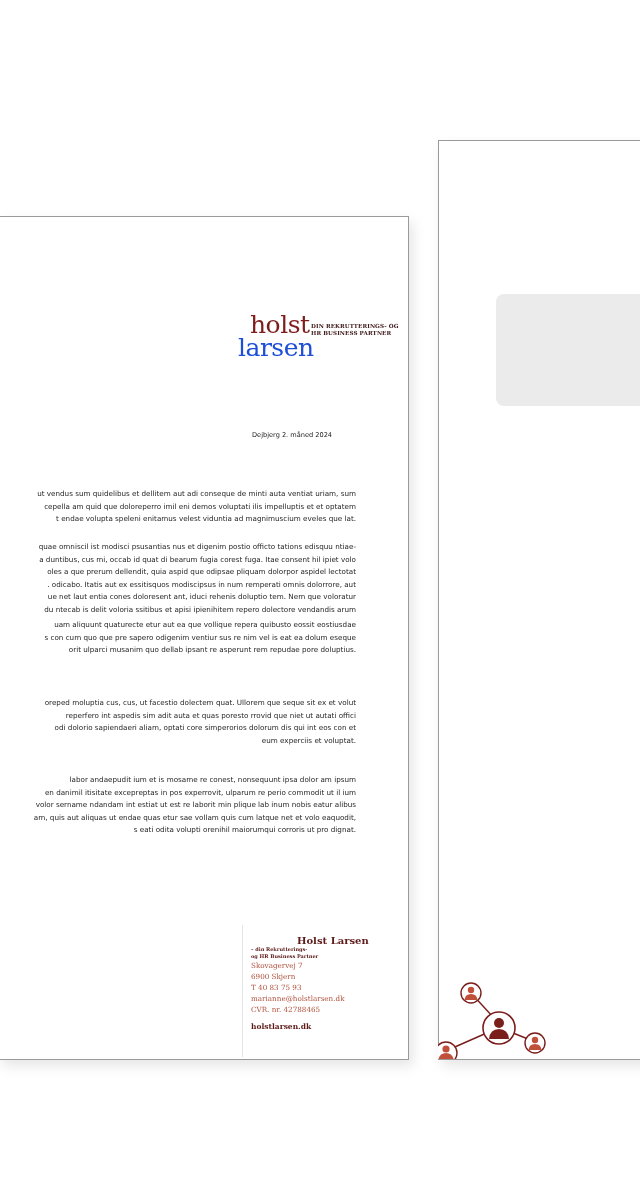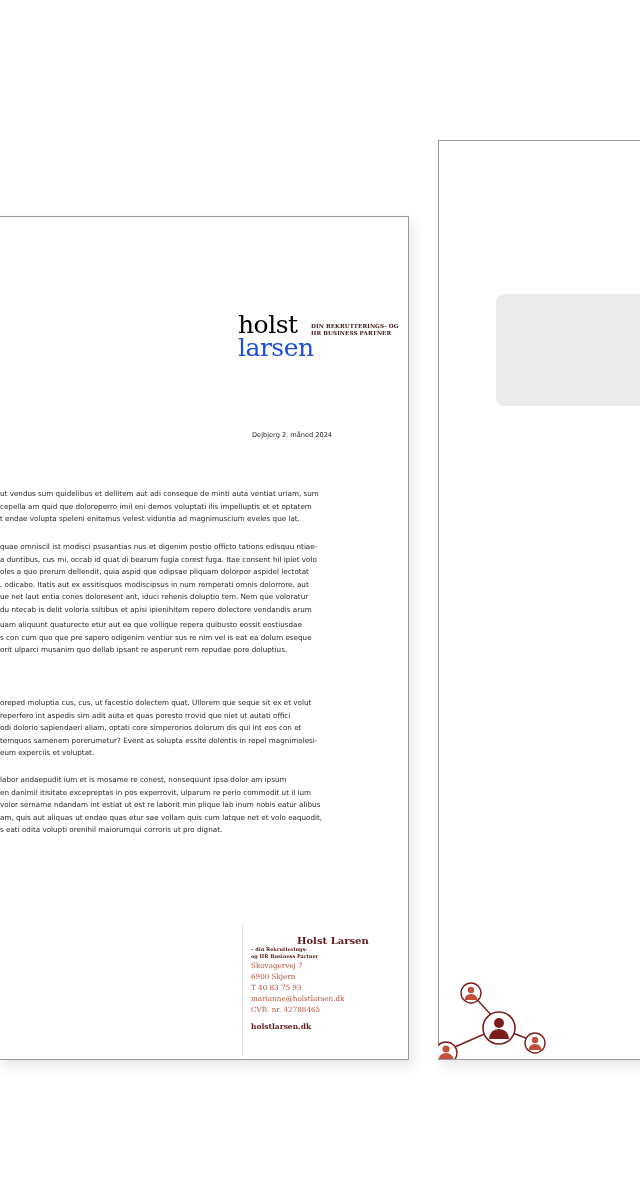--- a/index.html
+++ b/index.html
@@ -14,39 +14,39 @@
     box-shadow: 4px 6px 12px rgba(0,0,0,0.10);
   }
   #letter { left: -2px; top: 216px; width: 409px; height: 842px; }
   #envelope { left: 438px; top: 140px; width: 210px; height: 918px; }
 
   .logo { position: absolute; left: 238px; top: 310px; width: 170px; height: 52px; }
   .logo-word {
     position: absolute; font-family: "DejaVu Serif", serif;
     font-size: 25px; line-height: 22px; letter-spacing: -0.5px;
   }
-  .logo-holst { left: 0; top: 4px; color: #000000; text-align: right; }
+  .logo-holst { left: 12px; top: 4px; color: #7f1d1d; text-align: right; }
   .logo-larsen { left: 0; top: 27px; color: #1d4ed8; }
   .logo-tag {
     position: absolute; left: 73px; top: 13px;
     font-family: "DejaVu Serif", serif; font-size: 5.6px; font-weight: bold;
     line-height: 7px; color: #3a1414; letter-spacing: 0.1px;
   }
 
   .date {
     position: absolute; left: 252px; top: 431px;
     font-size: 6.6px; color: #222;
   }
 
   .body-text {
     position: absolute; left: 0; width: 356px;
     font-size: 7.2px; line-height: 12.6px; color: #1f1f1f;
     white-space: nowrap;
   }
-  .body-text div { height: 12.6px; }
+  .body-text div { height: 12.6px; text-align: right; }
 
   .footer-divider {
     position: absolute; left: 242px; top: 925px; width: 1px; height: 132px;
     background: #e4e4e4;
   }
   .footer {
     position: absolute; left: 251px; top: 935px;
     font-family: "DejaVu Serif", serif; color: #a0402e;
   }
   .footer .name { font-size: 10px; font-weight: bold; color: #5c1a18; line-height: 11px; margin-left: 46px; }
@@ -94,21 +94,20 @@
 <div class="body-text" style="top:619px">
   <div>uam aliquunt quaturecte etur aut ea que vollique repera quibusto eossit eostiusdae</div>
   <div>s con cum quo que pre sapero odigenim ventiur sus re nim vel is eat ea dolum eseque</div>
   <div>orit ulparci musanim quo dellab ipsant re asperunt rem repudae pore doluptius.</div>
 </div>
 
 <div class="body-text" style="top:697px">
   <div>oreped moluptia cus, cus, ut facestio dolectem quat. Ullorem que seque sit ex et volut</div>
   <div>reperfero int aspedis sim adit auta et quas poresto rrovid que niet ut autati offici</div>
   <div>odi dolorio sapiendaeri aliam, optati core simperorios dolorum dis qui int eos con et</div>
-  <div>temquos samenem porerumetur? Event as solupta essite dolentis in repel magnimolesi-</div>
   <div>eum experciis et voluptat.</div>
 </div>
 
 <div class="body-text" style="top:774px">
   <div>labor andaepudit ium et is mosame re conest, nonsequunt ipsa dolor am ipsum</div>
   <div>en danimil itisitate excepreptas in pos experrovit, ulparum re perio commodit ut il ium</div>
   <div>volor sername ndandam int estiat ut est re laborit min plique lab inum nobis eatur alibus</div>
   <div>am, quis aut aliquas ut endae quas etur sae vollam quis cum latque net et volo eaquodit,</div>
   <div>s eati odita volupti orenihil maiorumqui corroris ut pro dignat.</div>
 </div>

